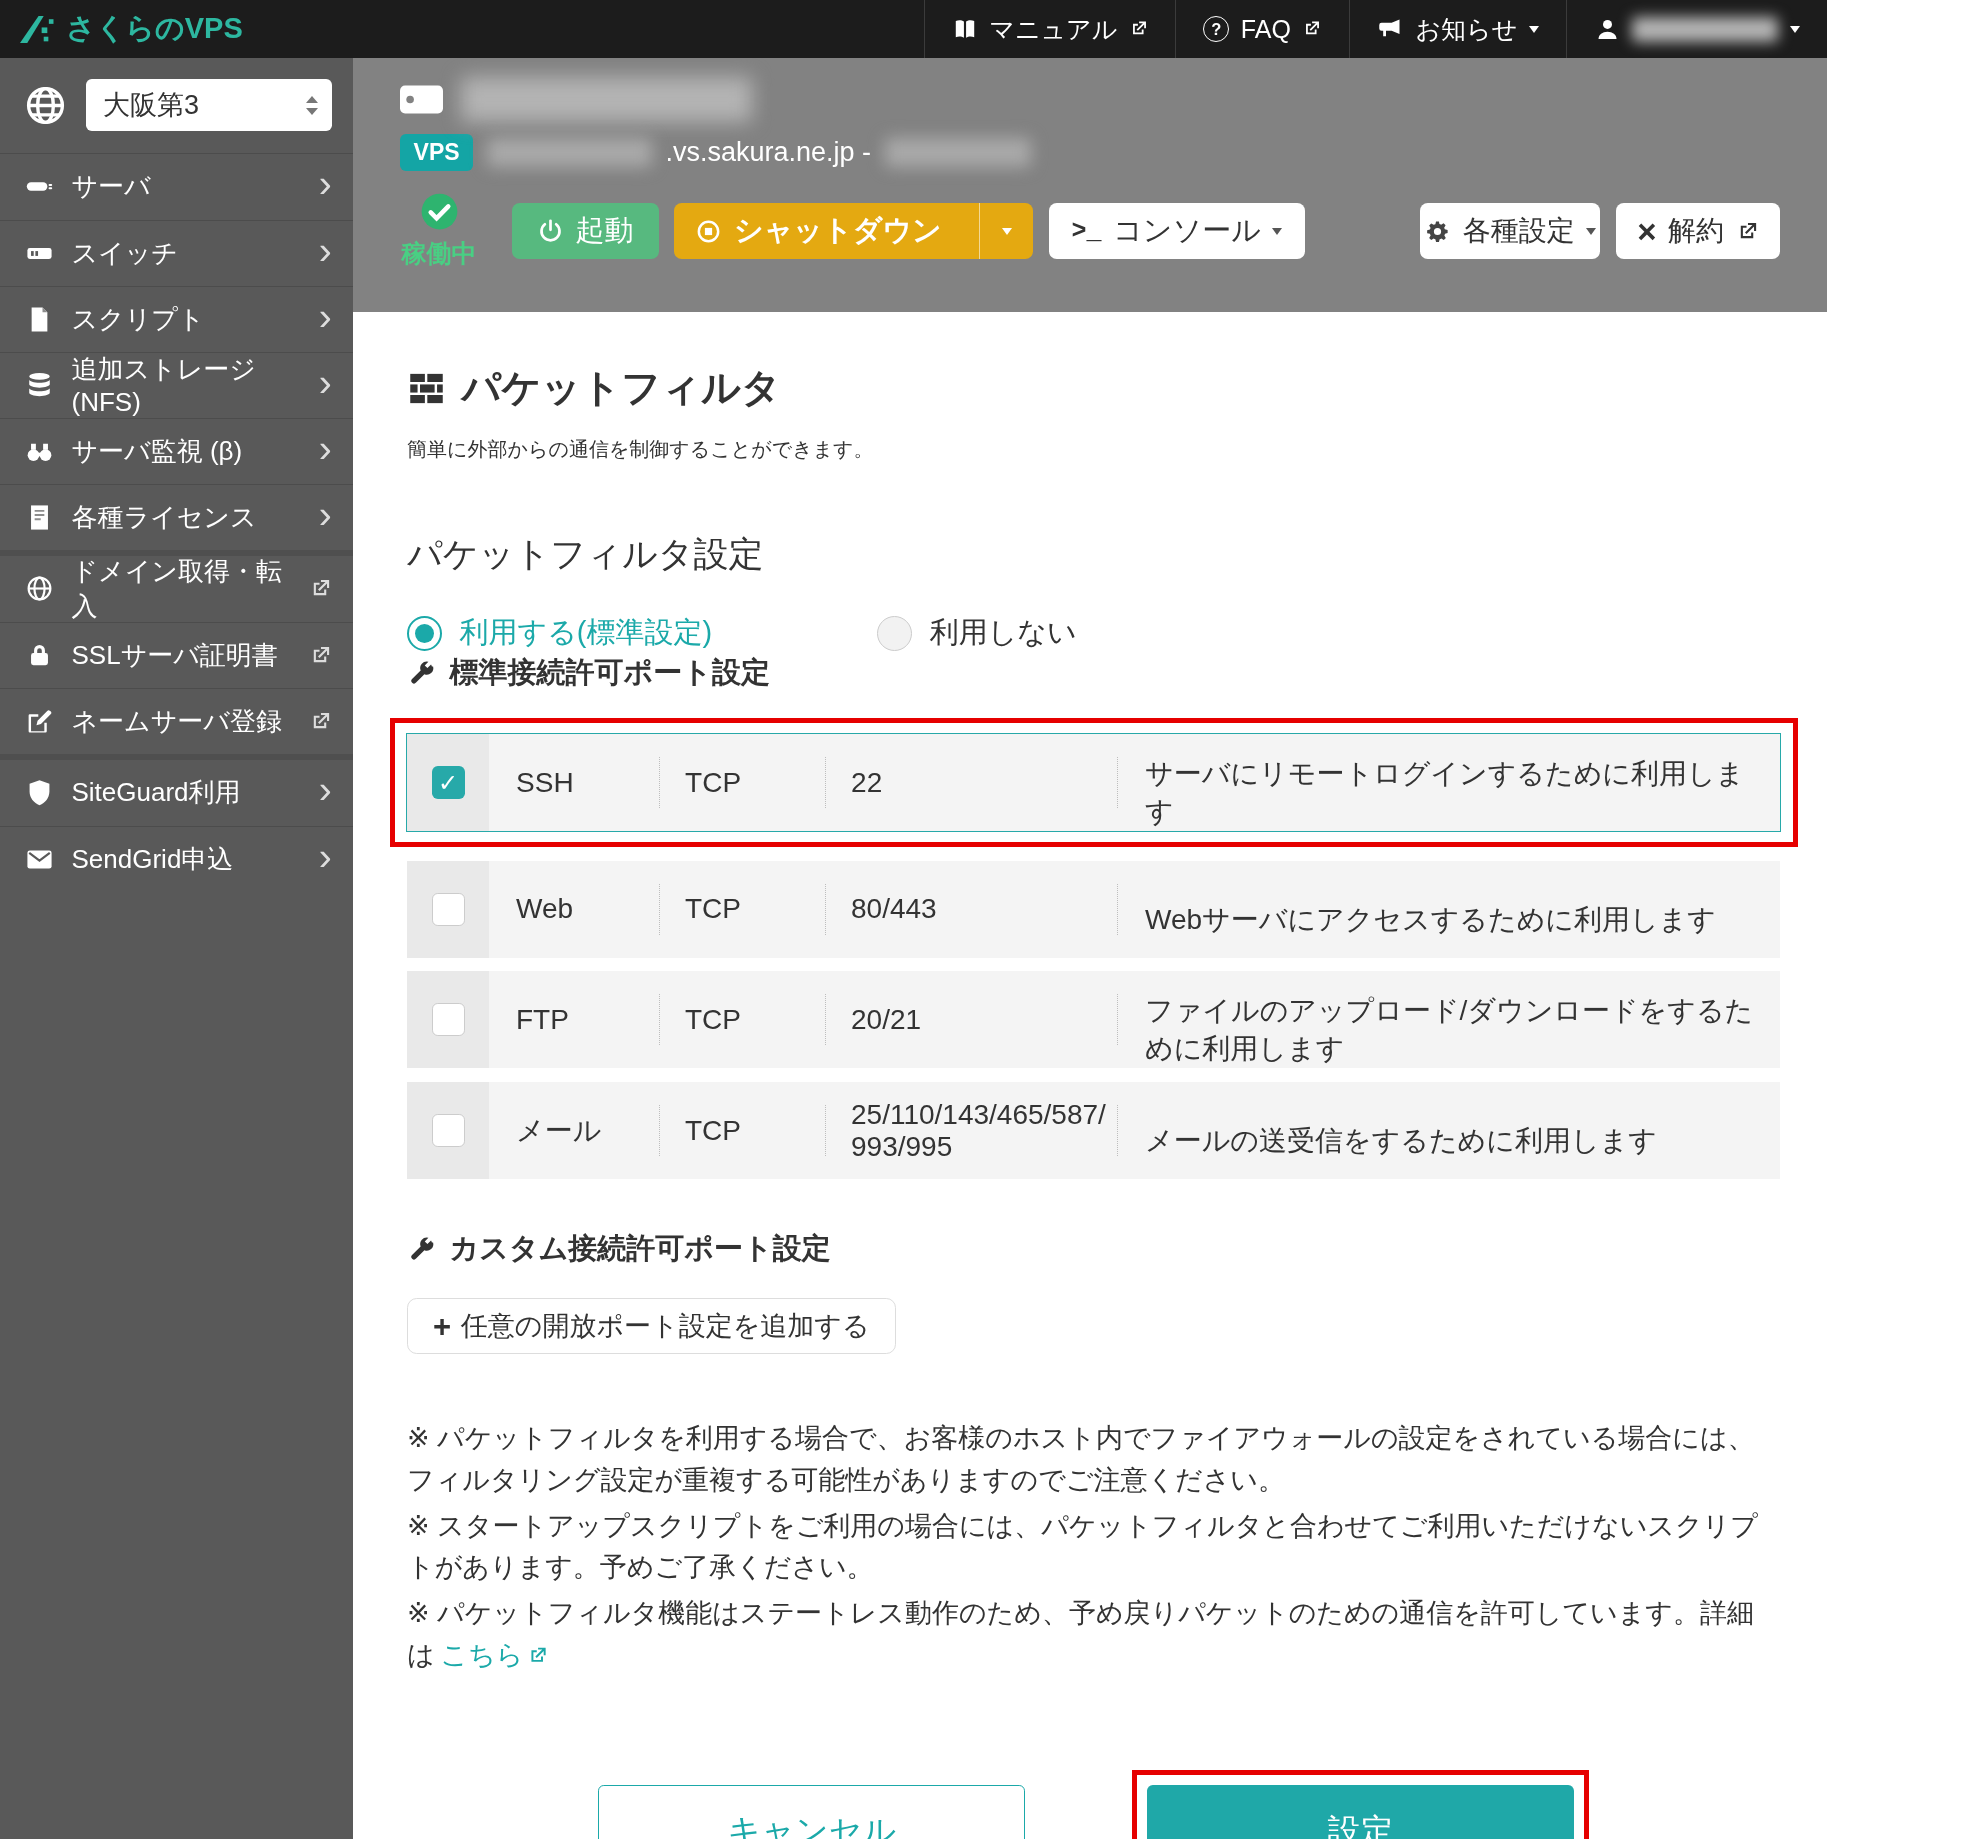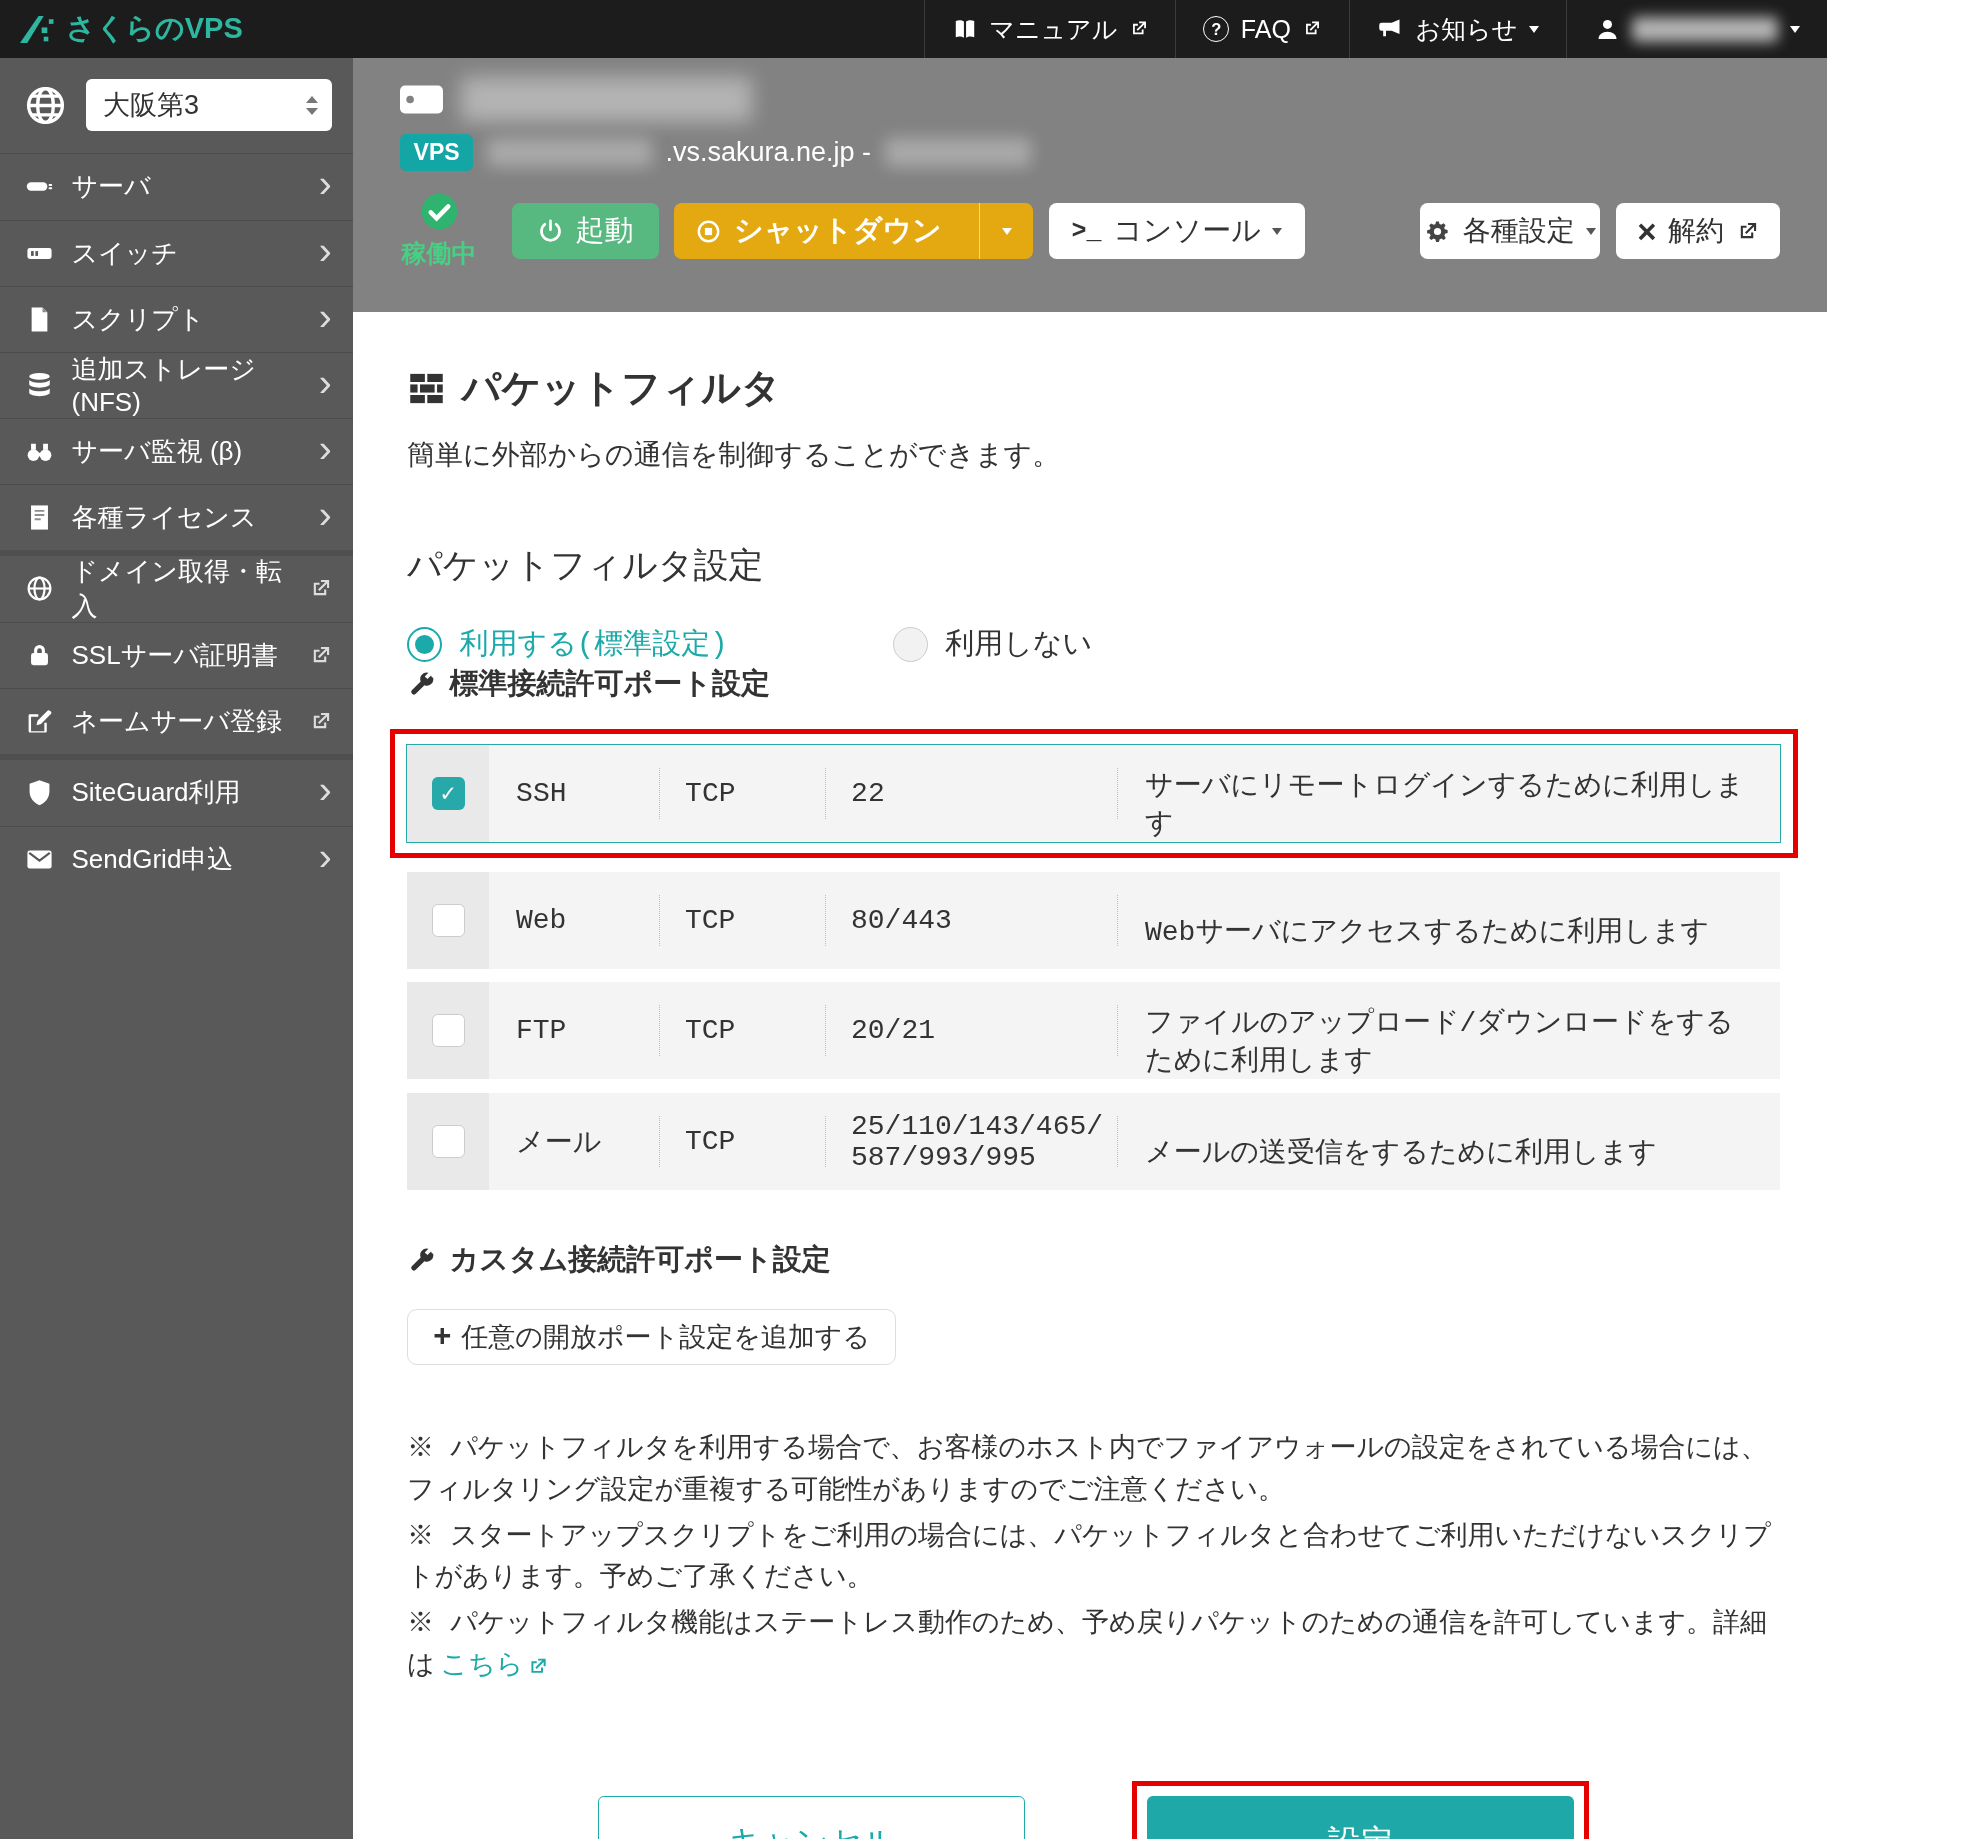--- a/index.html
+++ b/index.html
@@ -76,24 +76,24 @@
   .btn-console .caret, .btn-settings .caret { color:#555; }
   .spacer { flex:1; }
   .btn-settings { background:#fff; color:#333; padding:0 4px; font-size:28px; }
   .btn-settings .icn { width:27px; height:27px; color:#444; }
   .btn-cancel-contract { background:#fff; color:#333; padding:0 21.3px; margin-left:15.5px; font-size:28px; }
   .xmark { font-size:33px; font-weight:bold; line-height:1; }
   .btn-cancel-contract .eicn { color:#333; }
 
   
   .content { position:absolute; left:353px; top:312px; right:0; bottom:0; background:#fff;
-             padding:49px 47px 0 54px; overflow:hidden;font-family:Liberation Mono, monospace; }
+             padding:49px 47px 0 54px; overflow:hidden; }
   .page-title { display:flex; align-items:center; gap:15.5px; font-size:39px; font-weight:bold; color:#333; }
   .page-title .icn { width:39px; height:39px; color:#333; }
-  .desc { margin-top:21.3px; font-size:28px; color:#333; }
+  .desc { margin-top:21.3px; font-size:20px; color:#333; }
   .section-title { margin-top:68px; font-size:35px; color:#333; font-weight:400; }
   .radio-row { margin-top:35px; display:flex; align-items:center; }
   .radio-opt { display:flex; align-items:center; gap:17.5px; margin-right:165px; font-size:29px; cursor:pointer; }
   .radio { width:35px; height:35px; border-radius:50%; position:relative; flex:none; }
   .radio.sel { border:2.9px solid #1ba9a9; background:#fff; }
   .radio.sel::after { content:''; position:absolute; inset:5.8px; background:#1ba9a9; border-radius:50%; }
   .radio.unsel { border:1.9px solid #ccc; background:#f2f2f2; }
   .radio-label.sel { color:#1ba9a9; }
   .radio-label.unsel { color:#333; }
   .sub-title { display:flex; align-items:center; gap:13.6px;

